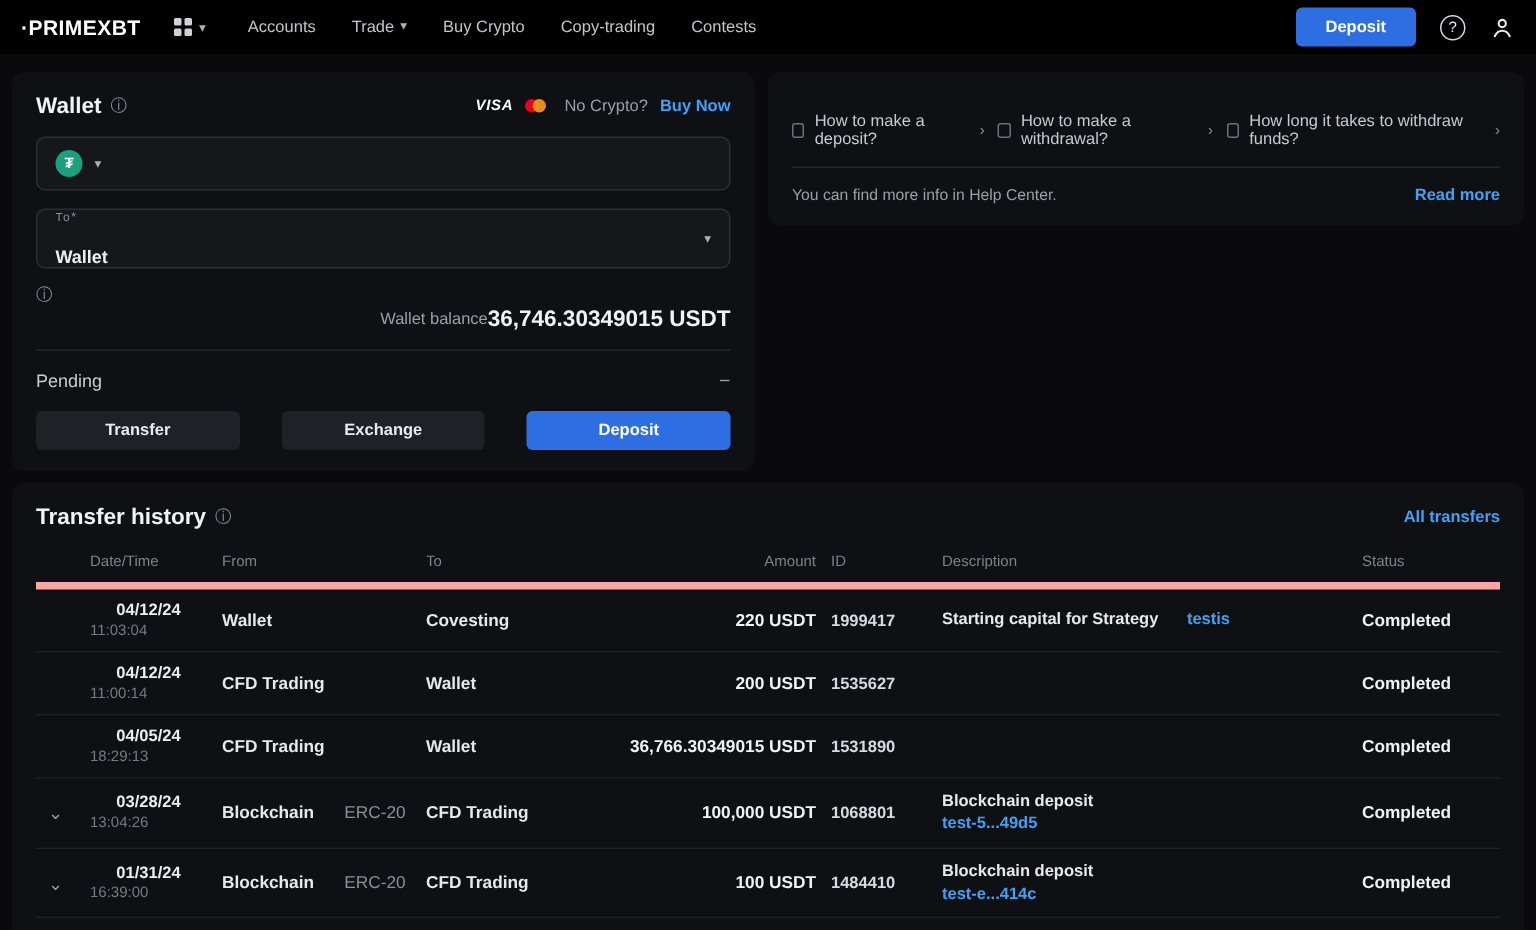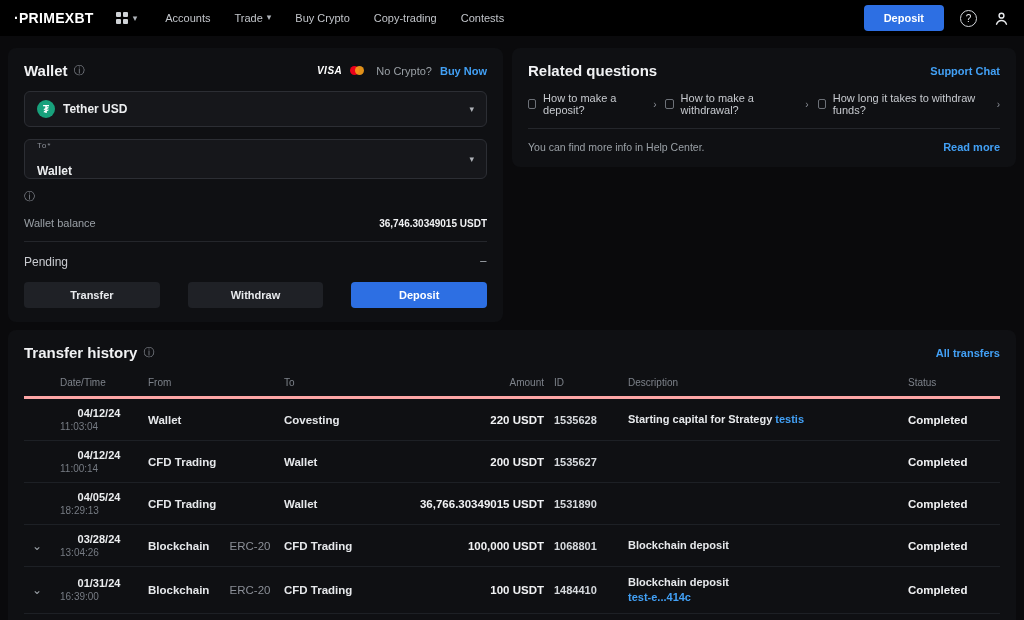--- a/index.html
+++ b/index.html
@@ -59,23 +59,23 @@
   .tether-ic {
     width:18px; height:18px; border-radius:50%; background:#18a17c; color:#fff;
     display:flex; align-items:center; justify-content:center;
     font-size:10px; font-weight:700; margin-right:8px;
   }
   .select-value { font-size:12px; font-weight:700; color:#eceef0; }
   .select.to { height:40px; }
   .select .stack { display:flex; flex-direction:column; justify-content:center; flex:1; }
   .tiny-label { font-size:8px; color:#8b8f97; margin-bottom:14px;font-family:Liberation Mono, monospace; }
   .note { margin-top:10px; font-size:11px; color:#8b8f97; display:flex; align-items:center; gap:5px; }
-  .balance-row { margin-top:13px; display:flex; justify-content:space-between; align-items:center; }
+  .balance-row { display:flex; justify-content:flex-end; align-items:center; }
   .muted-label { font-size:11px; color:#9aa0a6; }
-  .balance-val { font-size:10px; font-weight:700; color:#f1f2f4; }
+  .balance-val { font-size:15px; font-weight:700; color:#f1f2f4; }
   .divider { border-top:1px solid #24262b; margin:12px 0; }
   .pending-row { display:flex; justify-content:space-between; align-items:center; }
   .pending-label { font-size:12px; color:#caccd1; }
   .minus { color:#9aa0a6; font-size:13px; cursor:pointer; }
   .actions { display:flex; gap:28px; margin-top:13px; }
   .actions button {
     flex:1; height:26px; border:none; border-radius:4px; cursor:pointer;
     font-size:11px; font-weight:700; font-family:"Liberation Sans", sans-serif;
   }
   .btn-dark { background:#1f2126; color:#e8eaed; }
@@ -90,33 +90,33 @@
   .foot-text { font-size:10.5px; color:#9aa0a6; }
   
   .history-card { margin-top:8px; }
   .tbl { margin-top:6px; }
   .tr {
     display:grid;
     grid-template-columns:26px 78px 126px 100px 150px 64px 1fr 92px;
     column-gap:10px; align-items:center;
     border-bottom:1px solid #1d2025; padding:8px 0;
   }
-  .tr.head { padding:10px 0 8px; border-bottom:3px solid #fca5a5; }
+  .tr.head { padding:10px 0 8px; border-bottom:5px solid #fca5a5; }
   .th { font-size:10px; color:#7d828a; }
   .right { text-align:right; }
   .date { font-size:11px; font-weight:700; color:#eceef0;text-align:center; }
   .time { font-size:10px; color:#767b83; margin-top:2px; }
   .cell { font-size:11.5px; color:#e6e8eb; font-weight:600; }
   .sub { color:#8b8f97; font-weight:400;padding-left:17px; }
   .amount { font-size:11.5px; font-weight:700; color:#f1f2f4; text-align:right; }
   .idv { font-size:11px; font-weight:600; color:#d7dade; }
   .desc { font-size:11px; font-weight:600; color:#e6e8eb; line-height:1.35; }
   .desc a { color:#42a0f5; cursor:pointer; font-weight:600; }
   .desc .block { display:block; }
-  .desc .inline { margin-left:3px; }
+  .desc .inline { margin-left:19px; }
   .status { font-size:11.5px; font-weight:700; color:#f1f2f4; }
   .chev { font-size:12px; color:#9aa0a6; cursor:pointer; text-align:center; line-height:1; }
 </style>
 </head>
 <body>
 
 <div class="topnav">
   <span class="logo">·PRIMEXBT</span>
   <span class="apps">
     <span class="apps-grid">
@@ -172,21 +172,20 @@
               <i class="c1"></i>
               <i class="c2"></i>
             </span>
           <span class="nocrypto">No Crypto?</span>
           <a class="link">Buy Now</a>
         </span>
       </div>
 
       <div class="select">
         <span class="tether-ic">₮</span>
-        <span class="select-value grow">Tether USD</span>
         <span class="caret">▾</span>
       </div>
 
       <div class="select to">
         <span class="stack">
           <span class="tiny-label">To*</span>
           <span class="select-value">Wallet</span>
         </span>
         <span class="caret">▾</span>
       </div>
@@ -202,30 +201,26 @@
 
       <div class="divider"></div>
 
       <div class="pending-row">
         <span class="pending-label">Pending</span>
         <span class="minus">−</span>
       </div>
 
       <div class="actions">
         <button class="btn-dark">Transfer</button>
-        <button class="btn-dark">Withdraw</button>
+        <button class="btn-dark">Exchange</button>
         <button class="blue">Deposit</button>
       </div>
     </div>
 
     <div class="card related-card">
-      <div class="card-head">
-        <span class="card-title">Related questions</span>
-        <a class="link">Support Chat</a>
-      </div>
       <div class="questions">
         <span class="q-row">
           <span class="doc-ic"></span>
           <span class="q-text">How to make a deposit?</span>
           <span class="q-arrow">›</span>
         </span>
         <span class="q-row">
           <span class="doc-ic"></span>
           <span class="q-text">How to make a withdrawal?</span>
           <span class="q-arrow">›</span>
@@ -267,21 +262,21 @@
 
       <div class="tr">
         <span></span>
         <span>
             <div class="date">04/12/24</div>
             <div class="time">11:03:04</div>
           </span>
         <span class="cell">Wallet</span>
         <span class="cell">Covesting</span>
         <span class="amount">220 USDT</span>
-        <span class="idv">1535628</span>
+        <span class="idv">1999417</span>
         <span class="desc"><span>Starting capital for Strategy</span><a class="inline">testis</a></span>
         <span class="status">Completed</span>
       </div>
 
       <div class="tr">
         <span></span>
         <span>
             <div class="date">04/12/24</div>
             <div class="time">11:00:14</div>
           </span>
@@ -312,20 +307,21 @@
         <span>
             <div class="date">03/28/24</div>
             <div class="time">13:04:26</div>
           </span>
         <span class="cell"><span>Blockchain</span> <span class="sub">ERC-20</span></span>
         <span class="cell">CFD Trading</span>
         <span class="amount">100,000 USDT</span>
         <span class="idv">1068801</span>
         <span class="desc">
             <span class="block">Blockchain deposit</span>
+            <a class="block">test-5...49d5</a>
           </span>
         <span class="status">Completed</span>
       </div>
 
       <div class="tr">
         <span class="chev">⌄</span>
         <span>
             <div class="date">01/31/24</div>
             <div class="time">16:39:00</div>
           </span>

